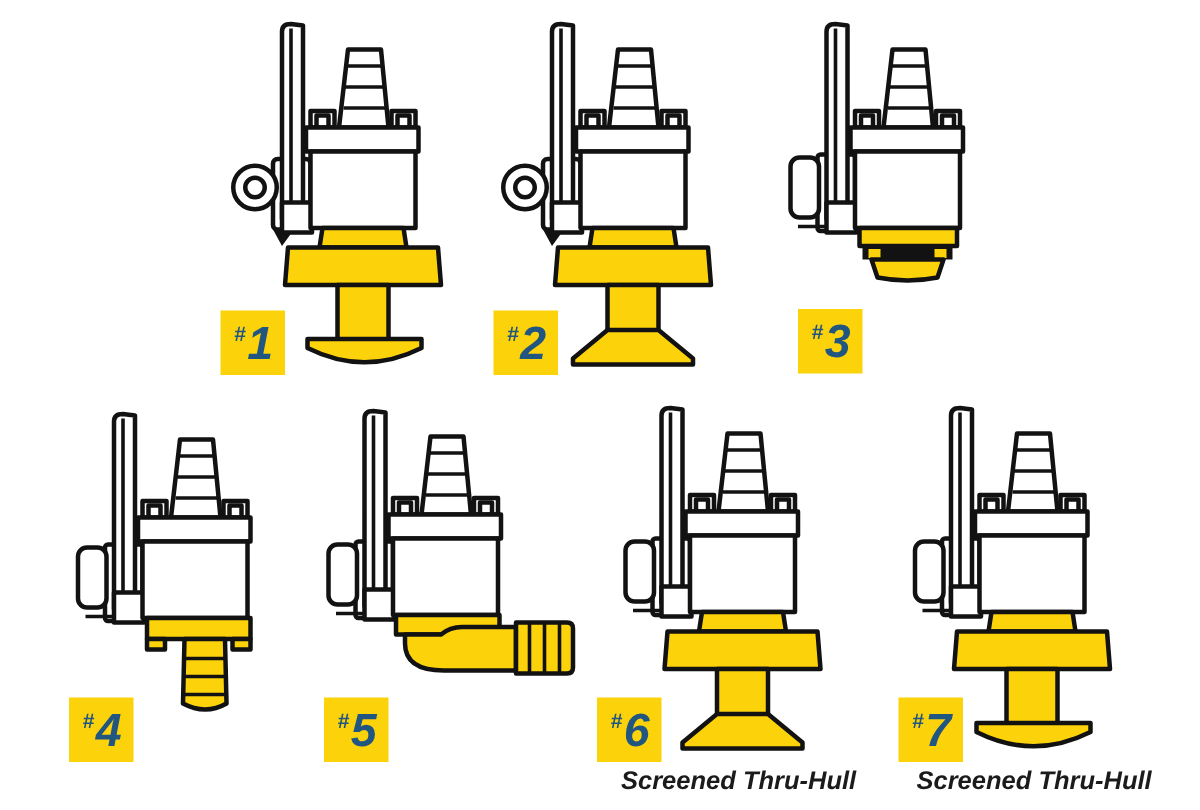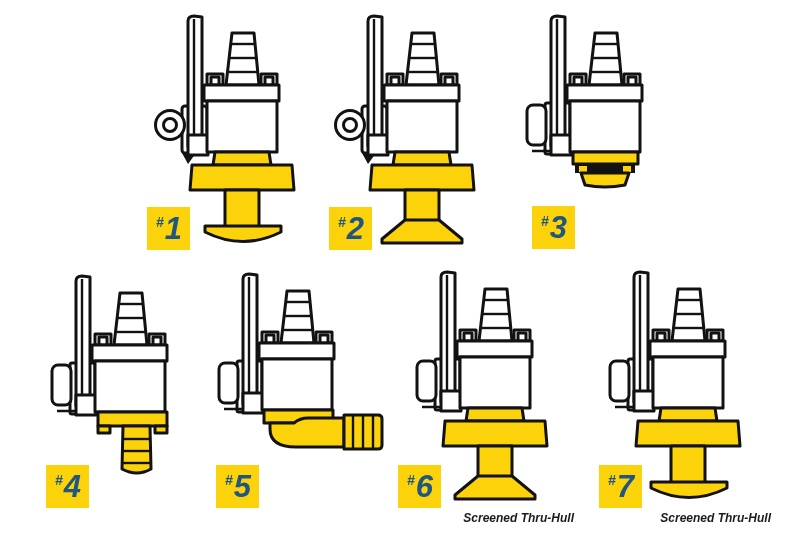--- a/index.html
+++ b/index.html
@@ -15,22 +15,22 @@
   .ln {stroke:var(--outline,#121212);stroke-width:2.4;fill:none;}
   .blk{fill:var(--outline,#121212);stroke:none;}
   .badge{
     position:absolute;width:43px;height:43px;background:var(--badge-bg,#fbd30a);
     color:var(--badge-text,#20567f);display:flex;align-items:center;justify-content:center;
     font-style:italic;font-weight:bold;user-select:none;
   }
   .badge .hash{font-size:14px;margin-top:-13px;margin-right:1px;}
   .badge .num{font-size:31px;letter-spacing:-1px;line-height:1;}
   .caption{
-    position:absolute;width:160px;text-align:right;font-weight:bold;font-style:italic;
-    font-size:12px;color:var(--caption,#1b1b1b);letter-spacing:0px;
+    position:absolute;width:160px;text-align:left;font-weight:bold;font-style:italic;
+    font-size:17px;color:var(--caption,#1b1b1b);letter-spacing:0px;
   }
 </style>
 </head>
 <body>
 
 <div class="canvas">
 
   <svg width="0" height="0" style="position:absolute" aria-hidden="true">
     <defs>
       <g id="left-ring">

